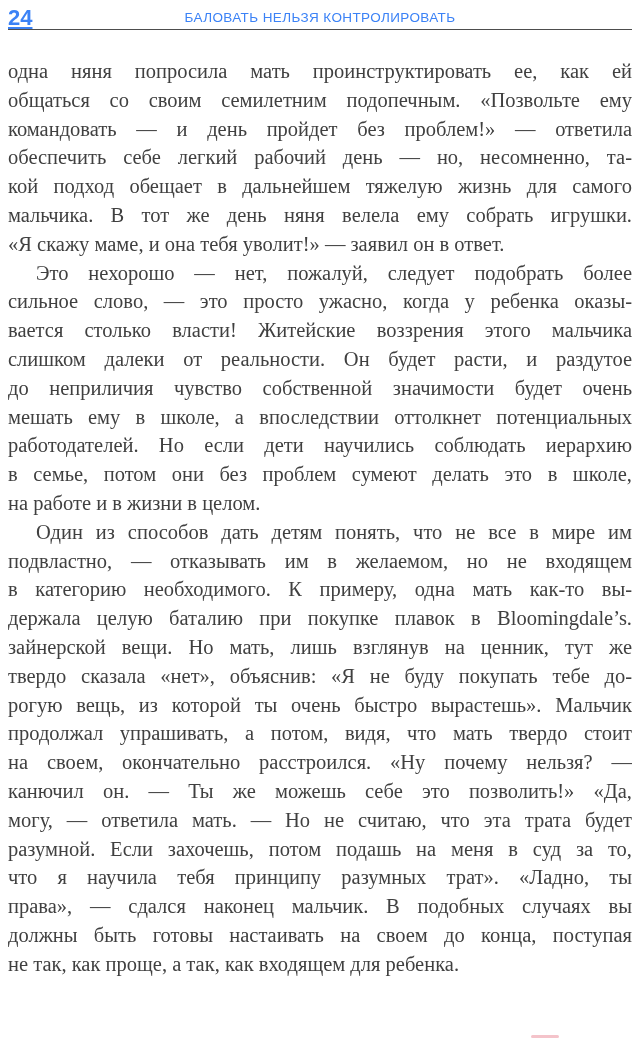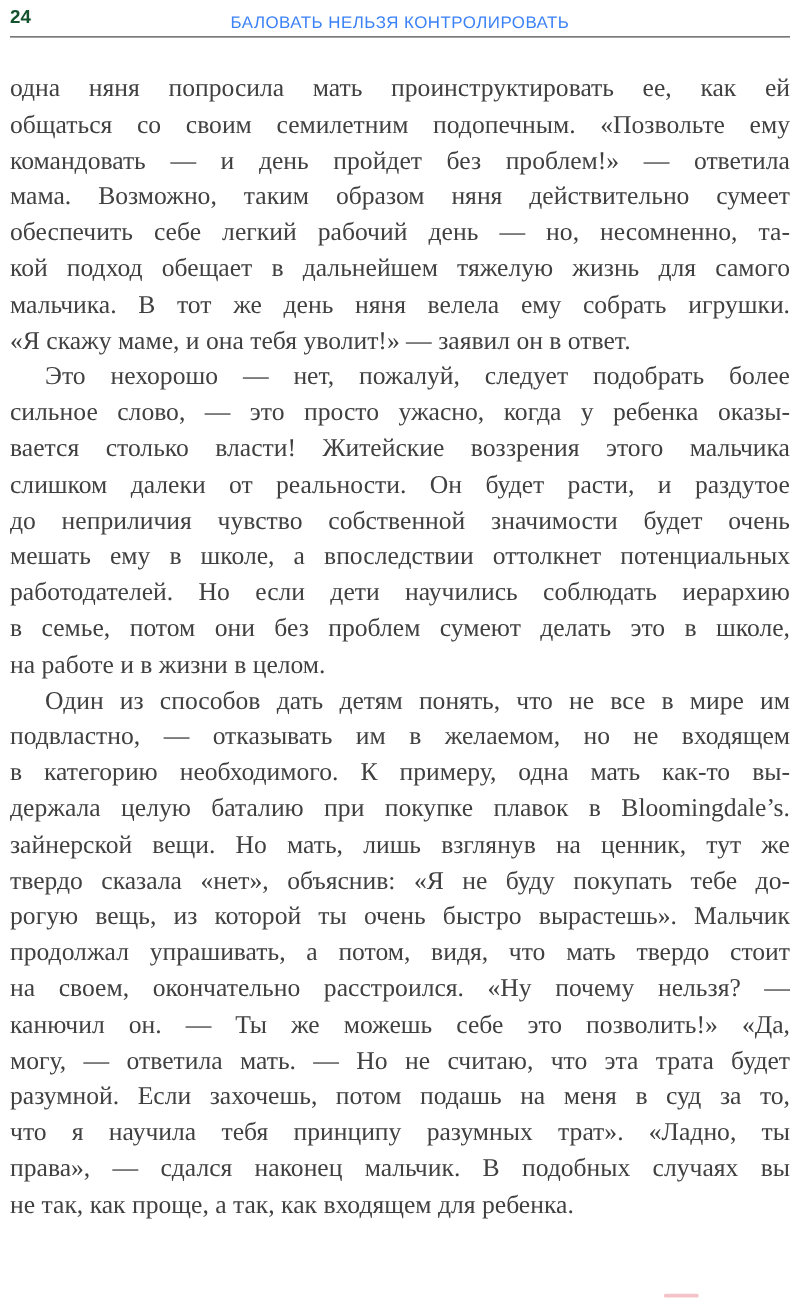--- a/index.html
+++ b/index.html
@@ -8,21 +8,21 @@
     width: 640px;
     height: 1048px;
     background: #ffffff;
     overflow: hidden;
     font-family: "Liberation Serif", serif;
   }
   .header { position: absolute; top: 0; left: 8px; right: 8px; height: 32px; }
   .page-number {
     position: absolute; left: 0; top: 5px;
     font-family: "Liberation Sans", sans-serif;
-    font-weight: bold; font-size: 15px; color: #14532d;
+    font-weight: bold; font-size: 22px; color: #3b82f6; text-decoration: underline;
   }
   .header-title {
     position: absolute; top: 10px; left: 0; right: 0;
     text-align: center;
     font-family: "Liberation Sans", sans-serif;
     font-size: 13.5px; color: #3b82f6;
     letter-spacing: 0.4px;
   }
   .header-rule {
     position: absolute; top: 29px; left: 0; right: 0;
@@ -52,21 +52,20 @@
   <div class="header">
     <div class="page-number">24</div>
     <div class="header-title">БАЛОВАТЬ НЕЛЬЗЯ КОНТРОЛИРОВАТЬ</div>
     <div class="header-rule"></div>
   </div>
 
   <div class="text-block">
       <div class="line">одна няня попросила мать проинструктировать ее, как ей</div>
       <div class="line">общаться со своим семилетним подопечным. «Позвольте ему</div>
       <div class="line">командовать — и день пройдет без проблем!» — ответила</div>
-      <div class="line">мама. Возможно, таким образом няня действительно сумеет</div>
       <div class="line">обеспечить себе легкий рабочий день — но, несомненно, та-</div>
       <div class="line">кой подход обещает в дальнейшем тяжелую жизнь для самого</div>
       <div class="line">мальчика. В тот же день няня велела ему собрать игрушки.</div>
       <div class="line last">«Я скажу маме, и она тебя уволит!» — заявил он в ответ.</div>
       <div class="line indent">Это нехорошо — нет, пожалуй, следует подобрать более</div>
       <div class="line">сильное слово, — это просто ужасно, когда у ребенка оказы-</div>
       <div class="line">вается столько власти! Житейские воззрения этого мальчика</div>
       <div class="line">слишком далеки от реальности. Он будет расти, и раздутое</div>
       <div class="line">до неприличия чувство собственной значимости будет очень</div>
       <div class="line">мешать ему в школе, а впоследствии оттолкнет потенциальных</div>
@@ -80,17 +79,18 @@
       <div class="line">зайнерской вещи. Но мать, лишь взглянув на ценник, тут же</div>
       <div class="line">твердо сказала «нет», объяснив: «Я не буду покупать тебе до-</div>
       <div class="line">рогую вещь, из которой ты очень быстро вырастешь». Мальчик</div>
       <div class="line">продолжал упрашивать, а потом, видя, что мать твердо стоит</div>
       <div class="line">на своем, окончательно расстроился. «Ну почему нельзя? —</div>
       <div class="line">канючил он. — Ты же можешь себе это позволить!» «Да,</div>
       <div class="line">могу, — ответила мать. — Но не считаю, что эта трата будет</div>
       <div class="line">разумной. Если захочешь, потом подашь на меня в суд за то,</div>
       <div class="line">что я научила тебя принципу разумных трат». «Ладно, ты</div>
       <div class="line">права», — сдался наконец мальчик. В подобных случаях вы</div>
+      <div class="line">должны быть готовы настаивать на своем до конца, поступая</div>
       <div class="line last">не так, как проще, а так, как входящем для ребенка.</div>
     </div>
 
   <div class="pink-mark" style="background: rgb(244, 195, 202);"></div>
 </div>
 
 </body></html>

